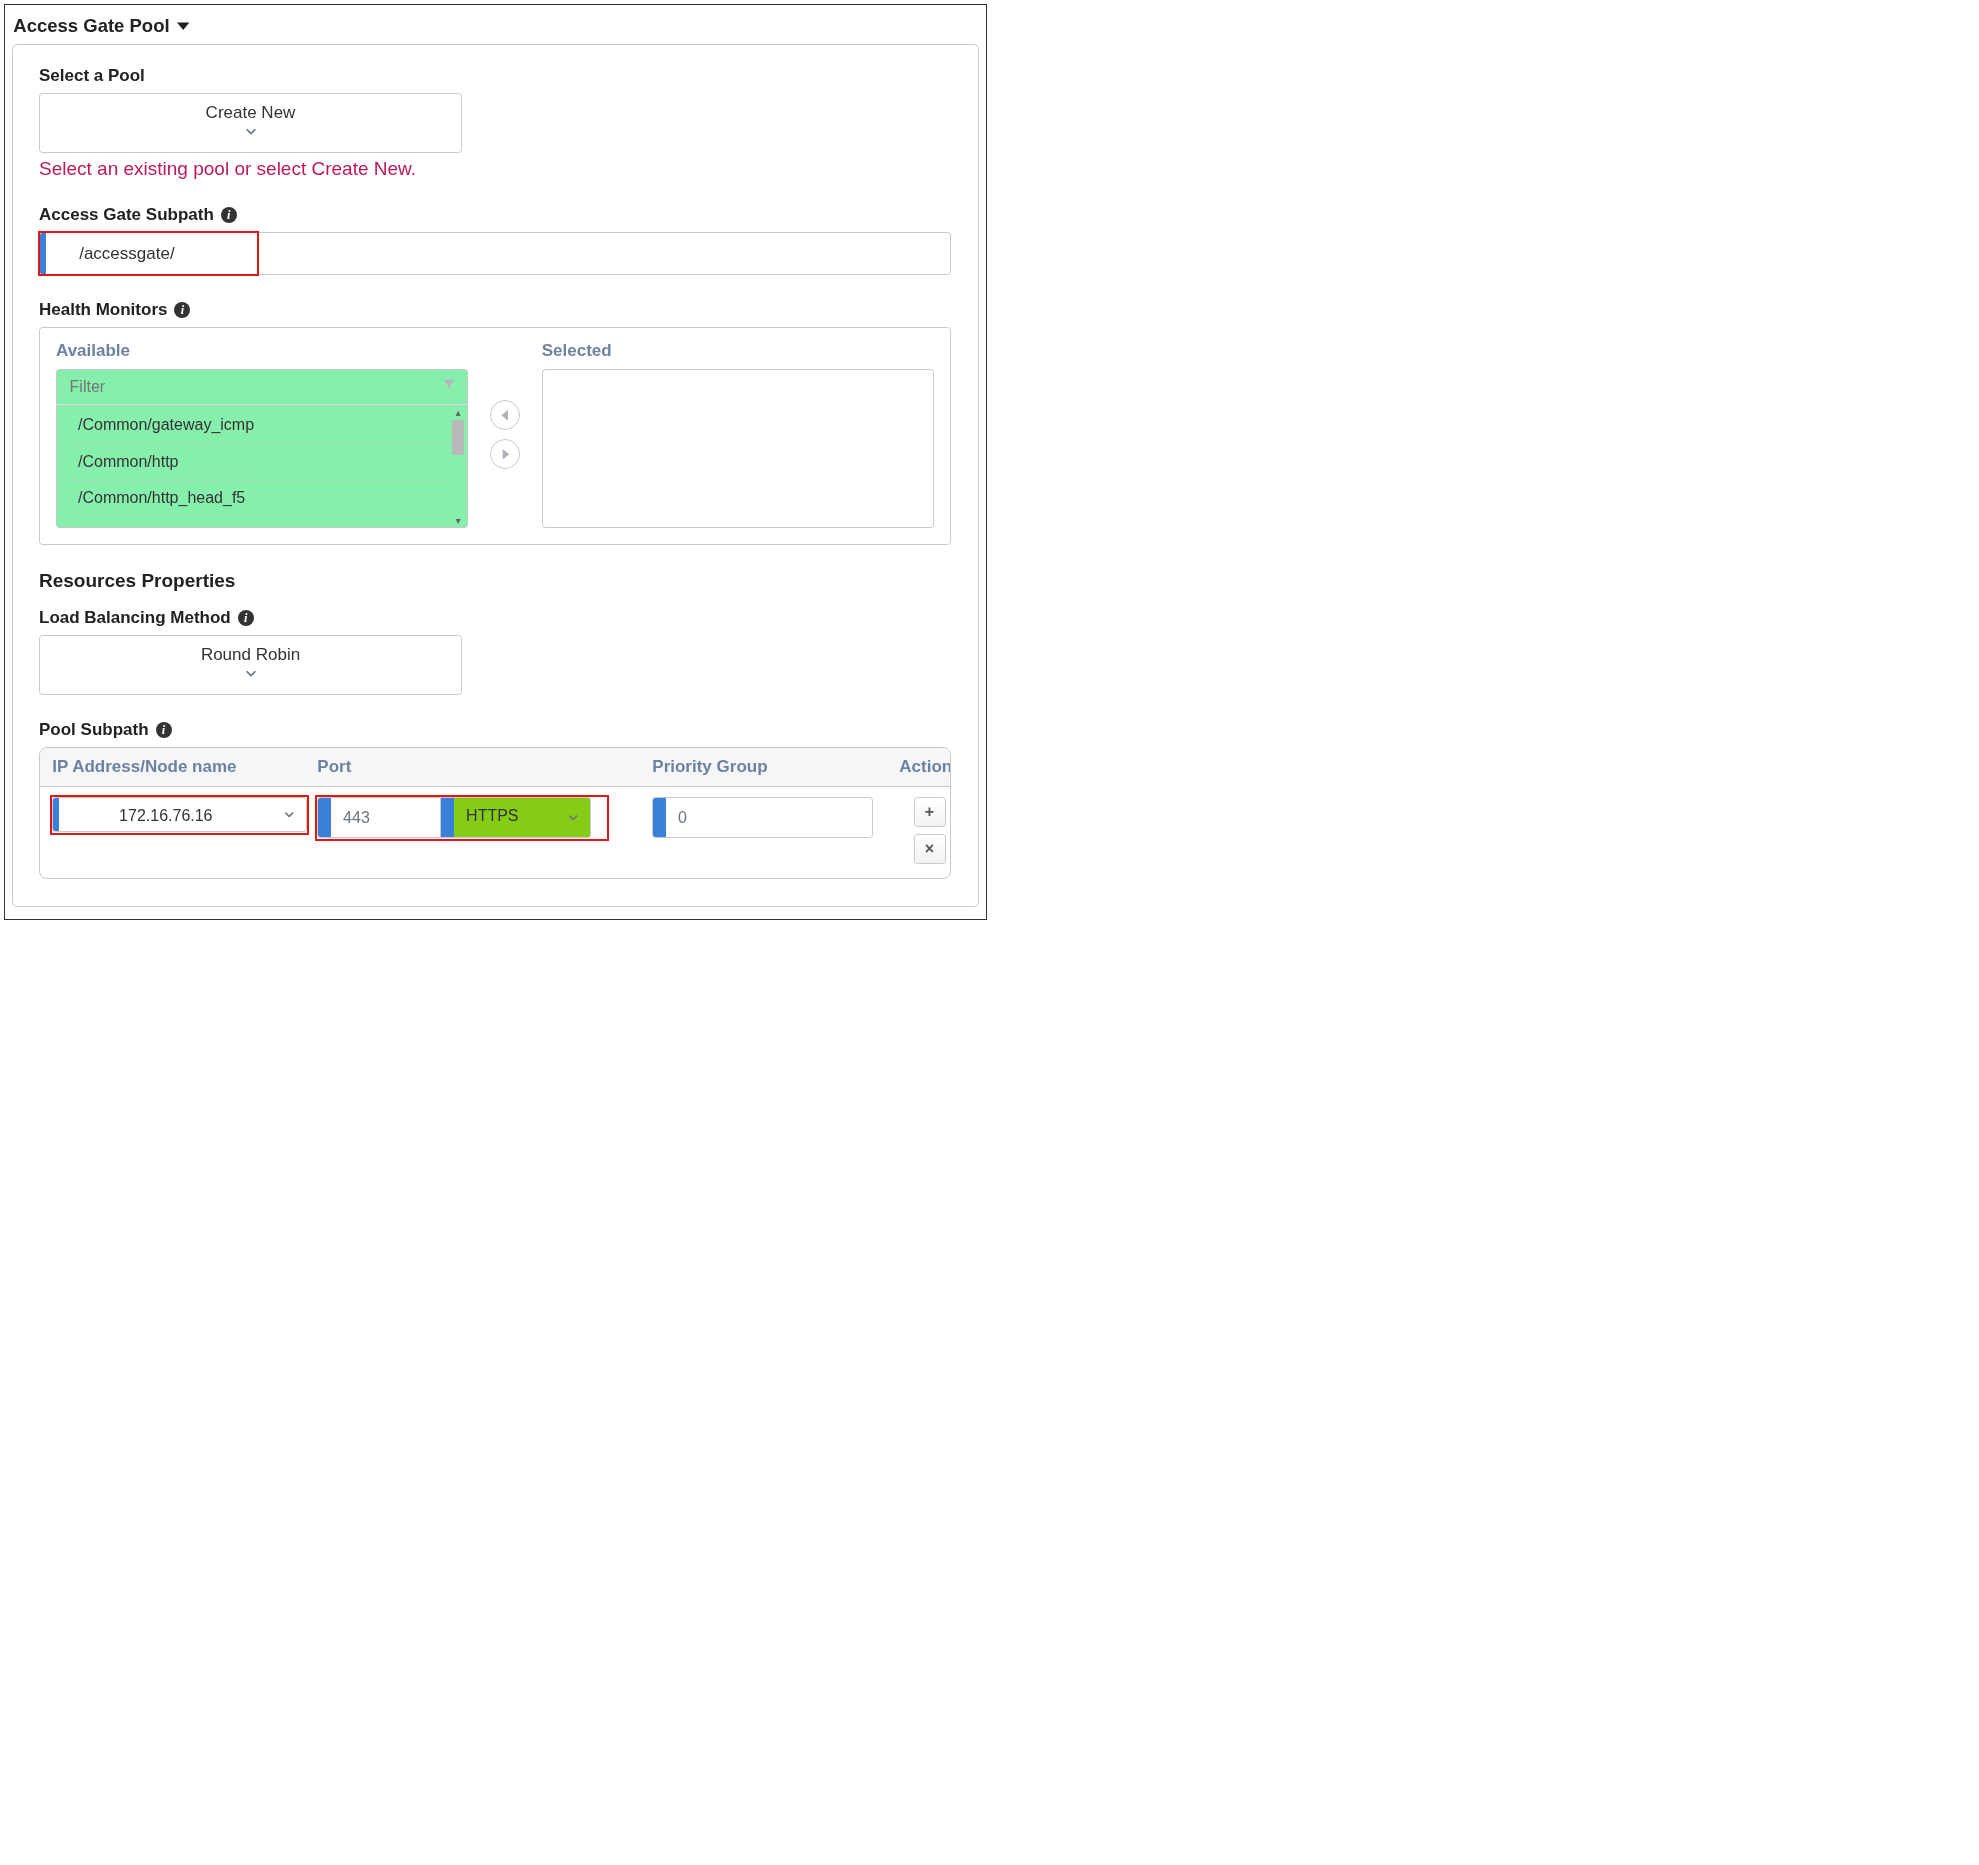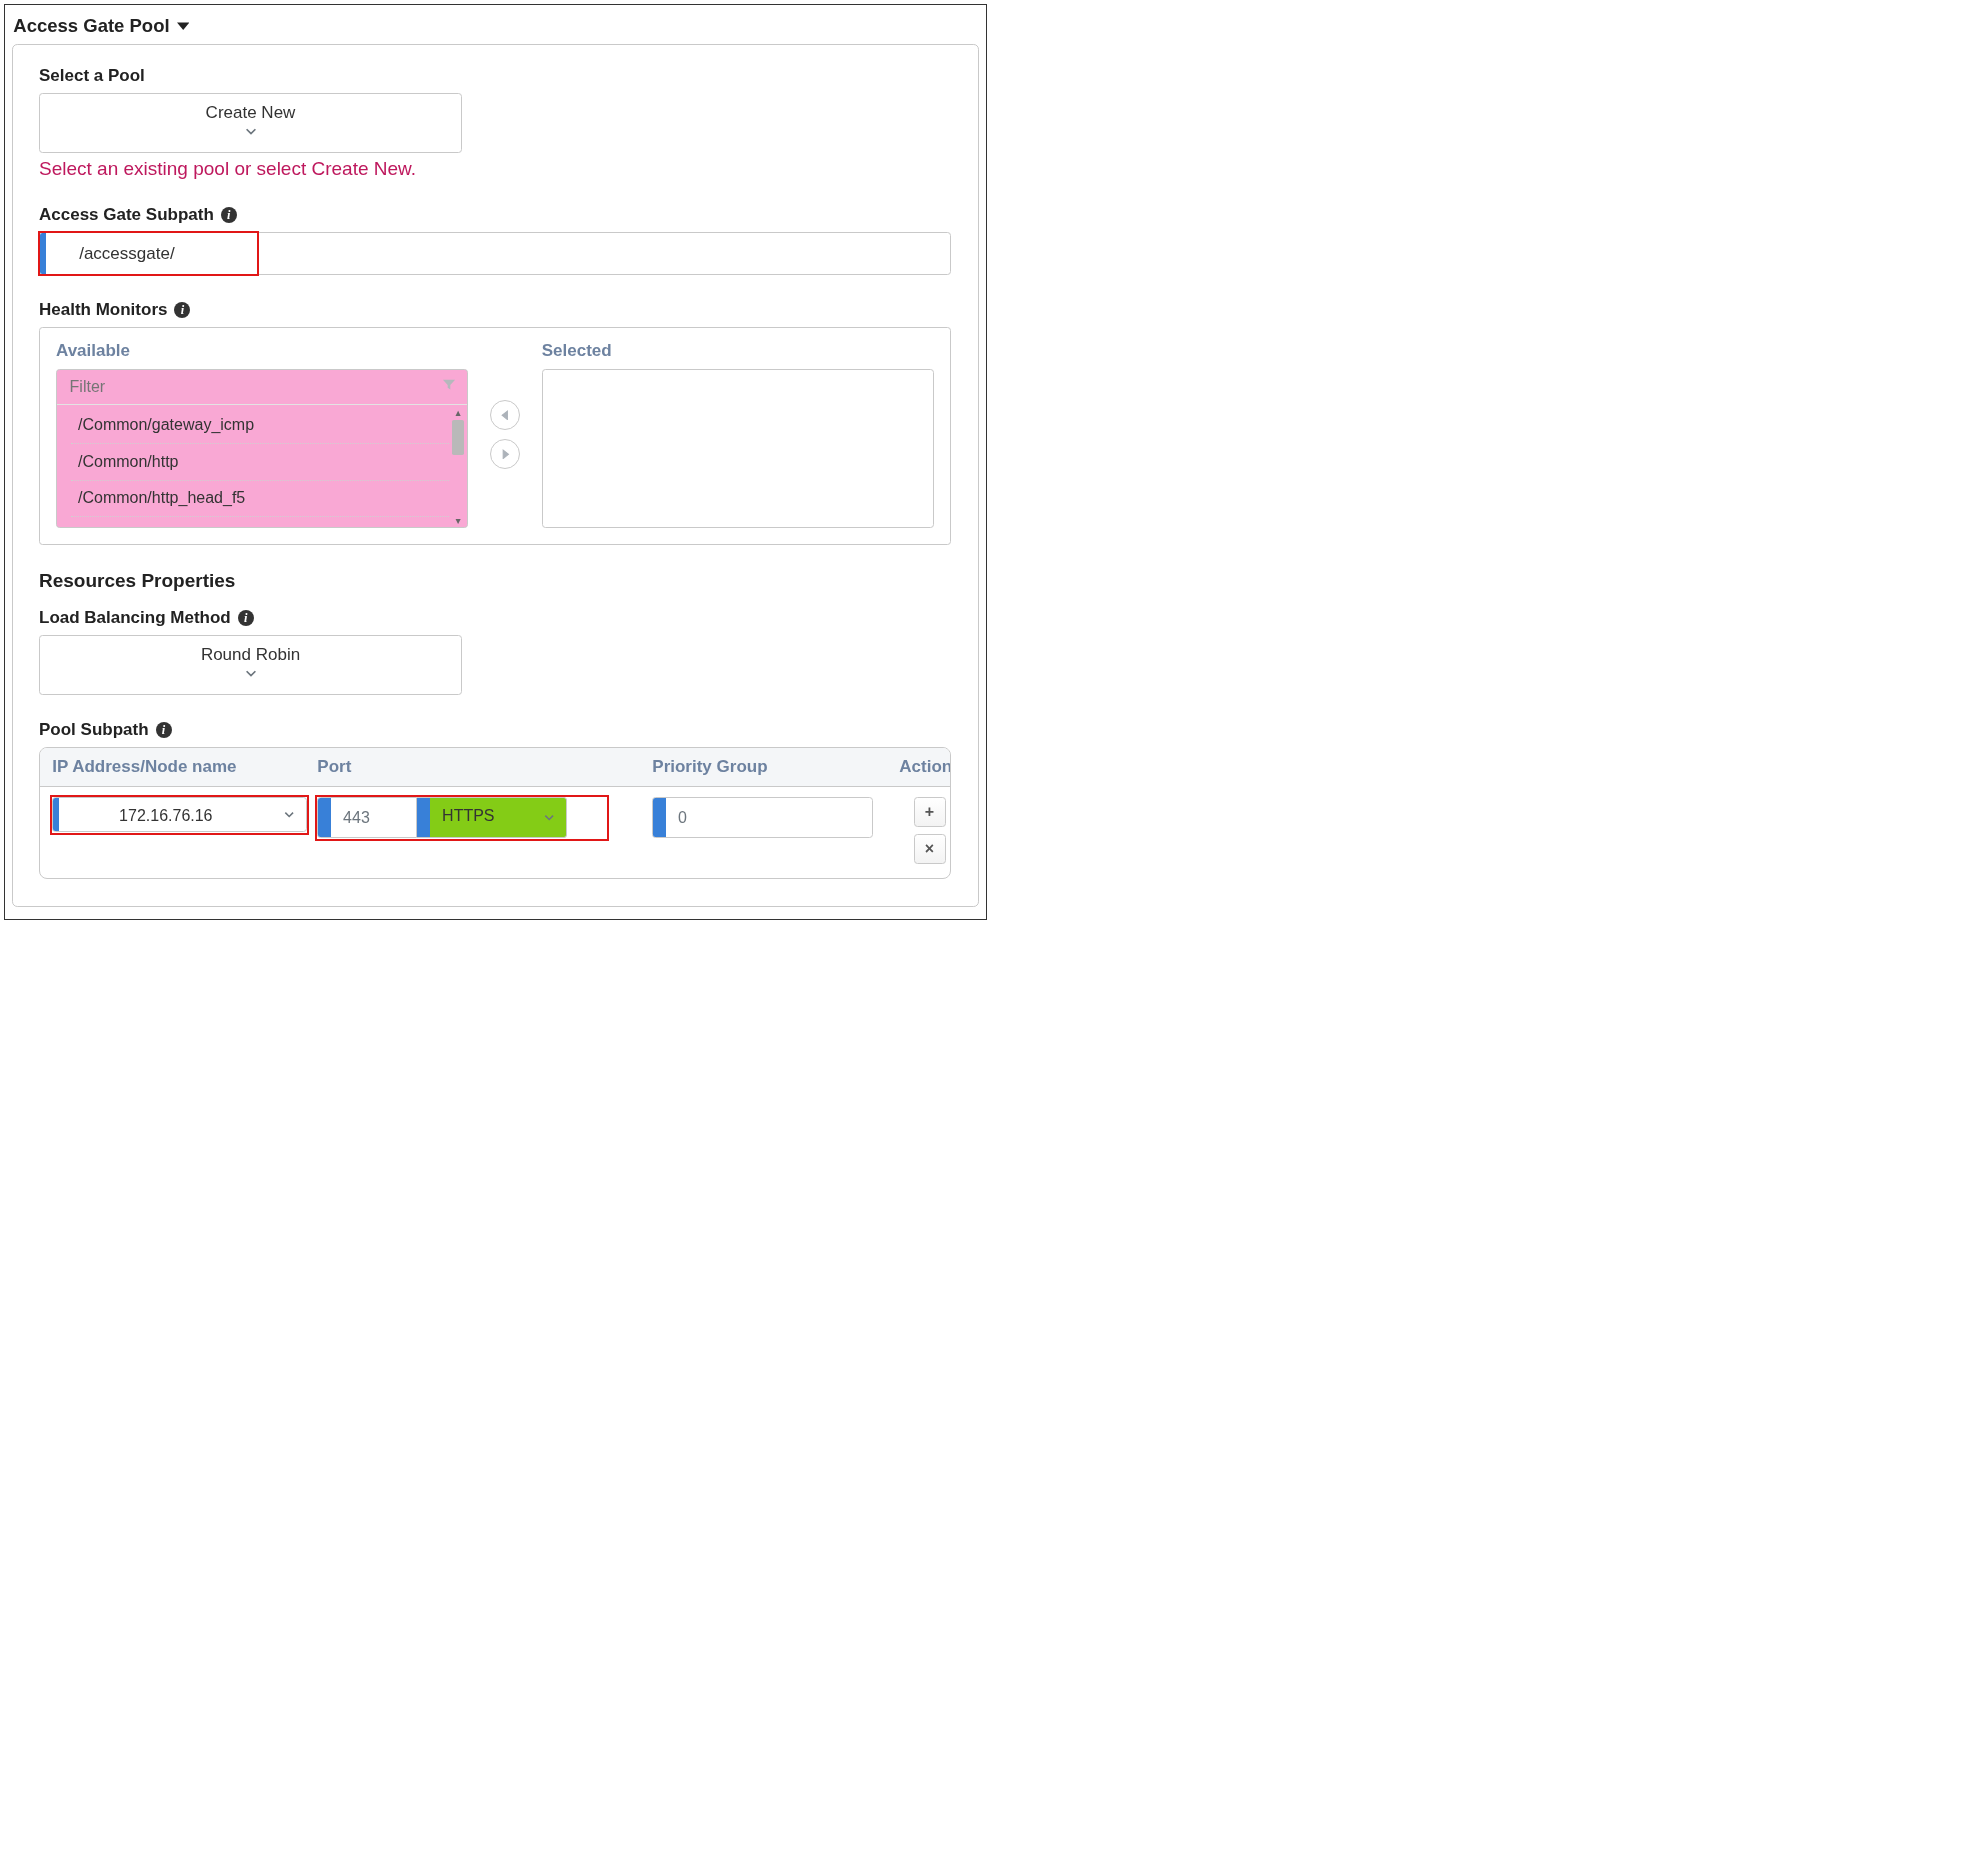--- a/index.html
+++ b/index.html
@@ -128,21 +128,21 @@
   .mon-col { flex: 1; }
   .mon-head {
     color: #6d82a0;
     font-size: 17px;
     font-weight: 600;
     margin-bottom: 8.8px;
   }
   .available-list {
     border: 0.9px solid #c9c9c9;
     border-radius: 3.5px;
-    background: #f9a8d4;
+    background: #86efac;
     height: 159px;
     position: relative;
     overflow: hidden;
   }
   .available-list .filter-row {
     display: flex;
     align-items: center;
     padding: 7px 10.6px;
     border-bottom: 0.9px solid #e3e3e3;
     color: #6c757d;
@@ -260,21 +260,21 @@
     display: flex;
     gap: 0;
     height: 41px;
   }
   .port-combo .num {
     display: flex; align-items: stretch;
     border: 0.9px solid #c9c9c9;
     border-radius: 3.5px 0 0 3.5px;
     overflow: hidden;
     background: #fff;
-    width: 100px;
+    width: 124px;
   }
   .port-combo .num .stripe { width: 12.4px; background: #3880d8; flex: 0 0 12.4px; }
   .port-combo .num input { border: none; outline: none; flex: 1; padding: 0 12.4px; color: #6c757d; font-size: 16px; background: transparent; }
   .port-combo .proto {
     display: flex; align-items: stretch;
     border: 0.9px solid #c9c9c9;
     border-left: none;
     border-radius: 0 3.5px 3.5px 0;
     overflow: hidden;
     background: #84cc16;

